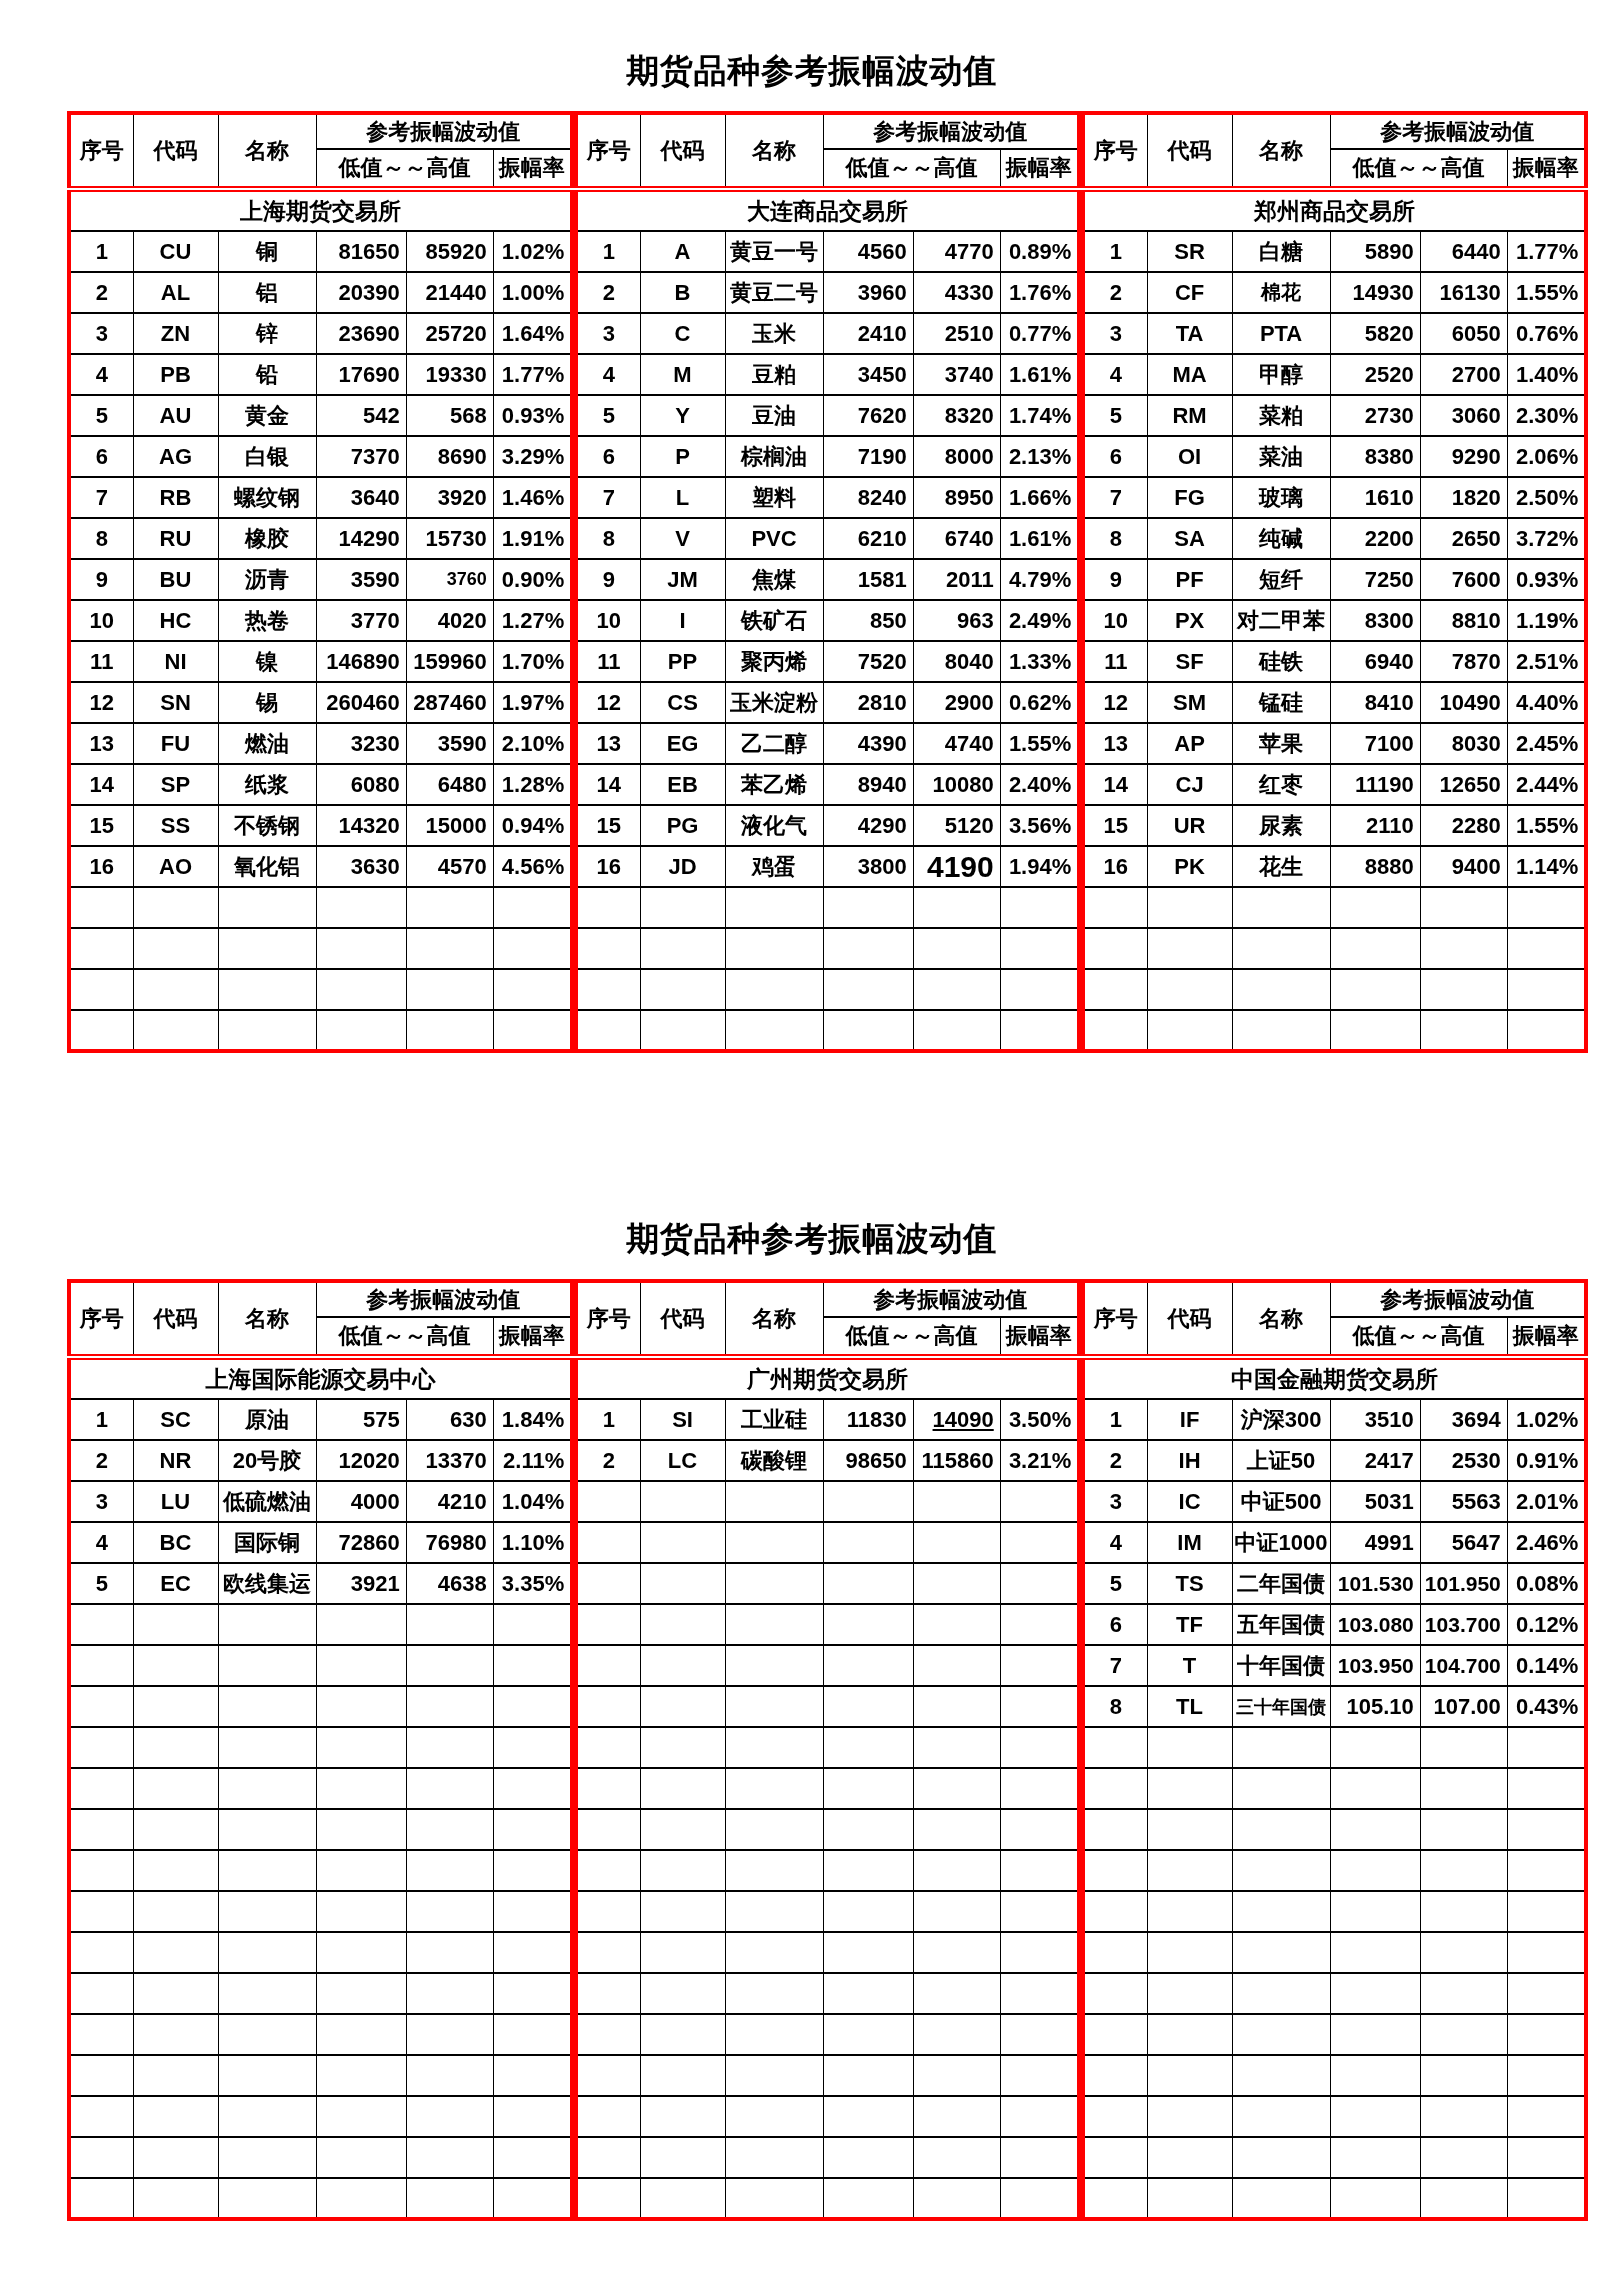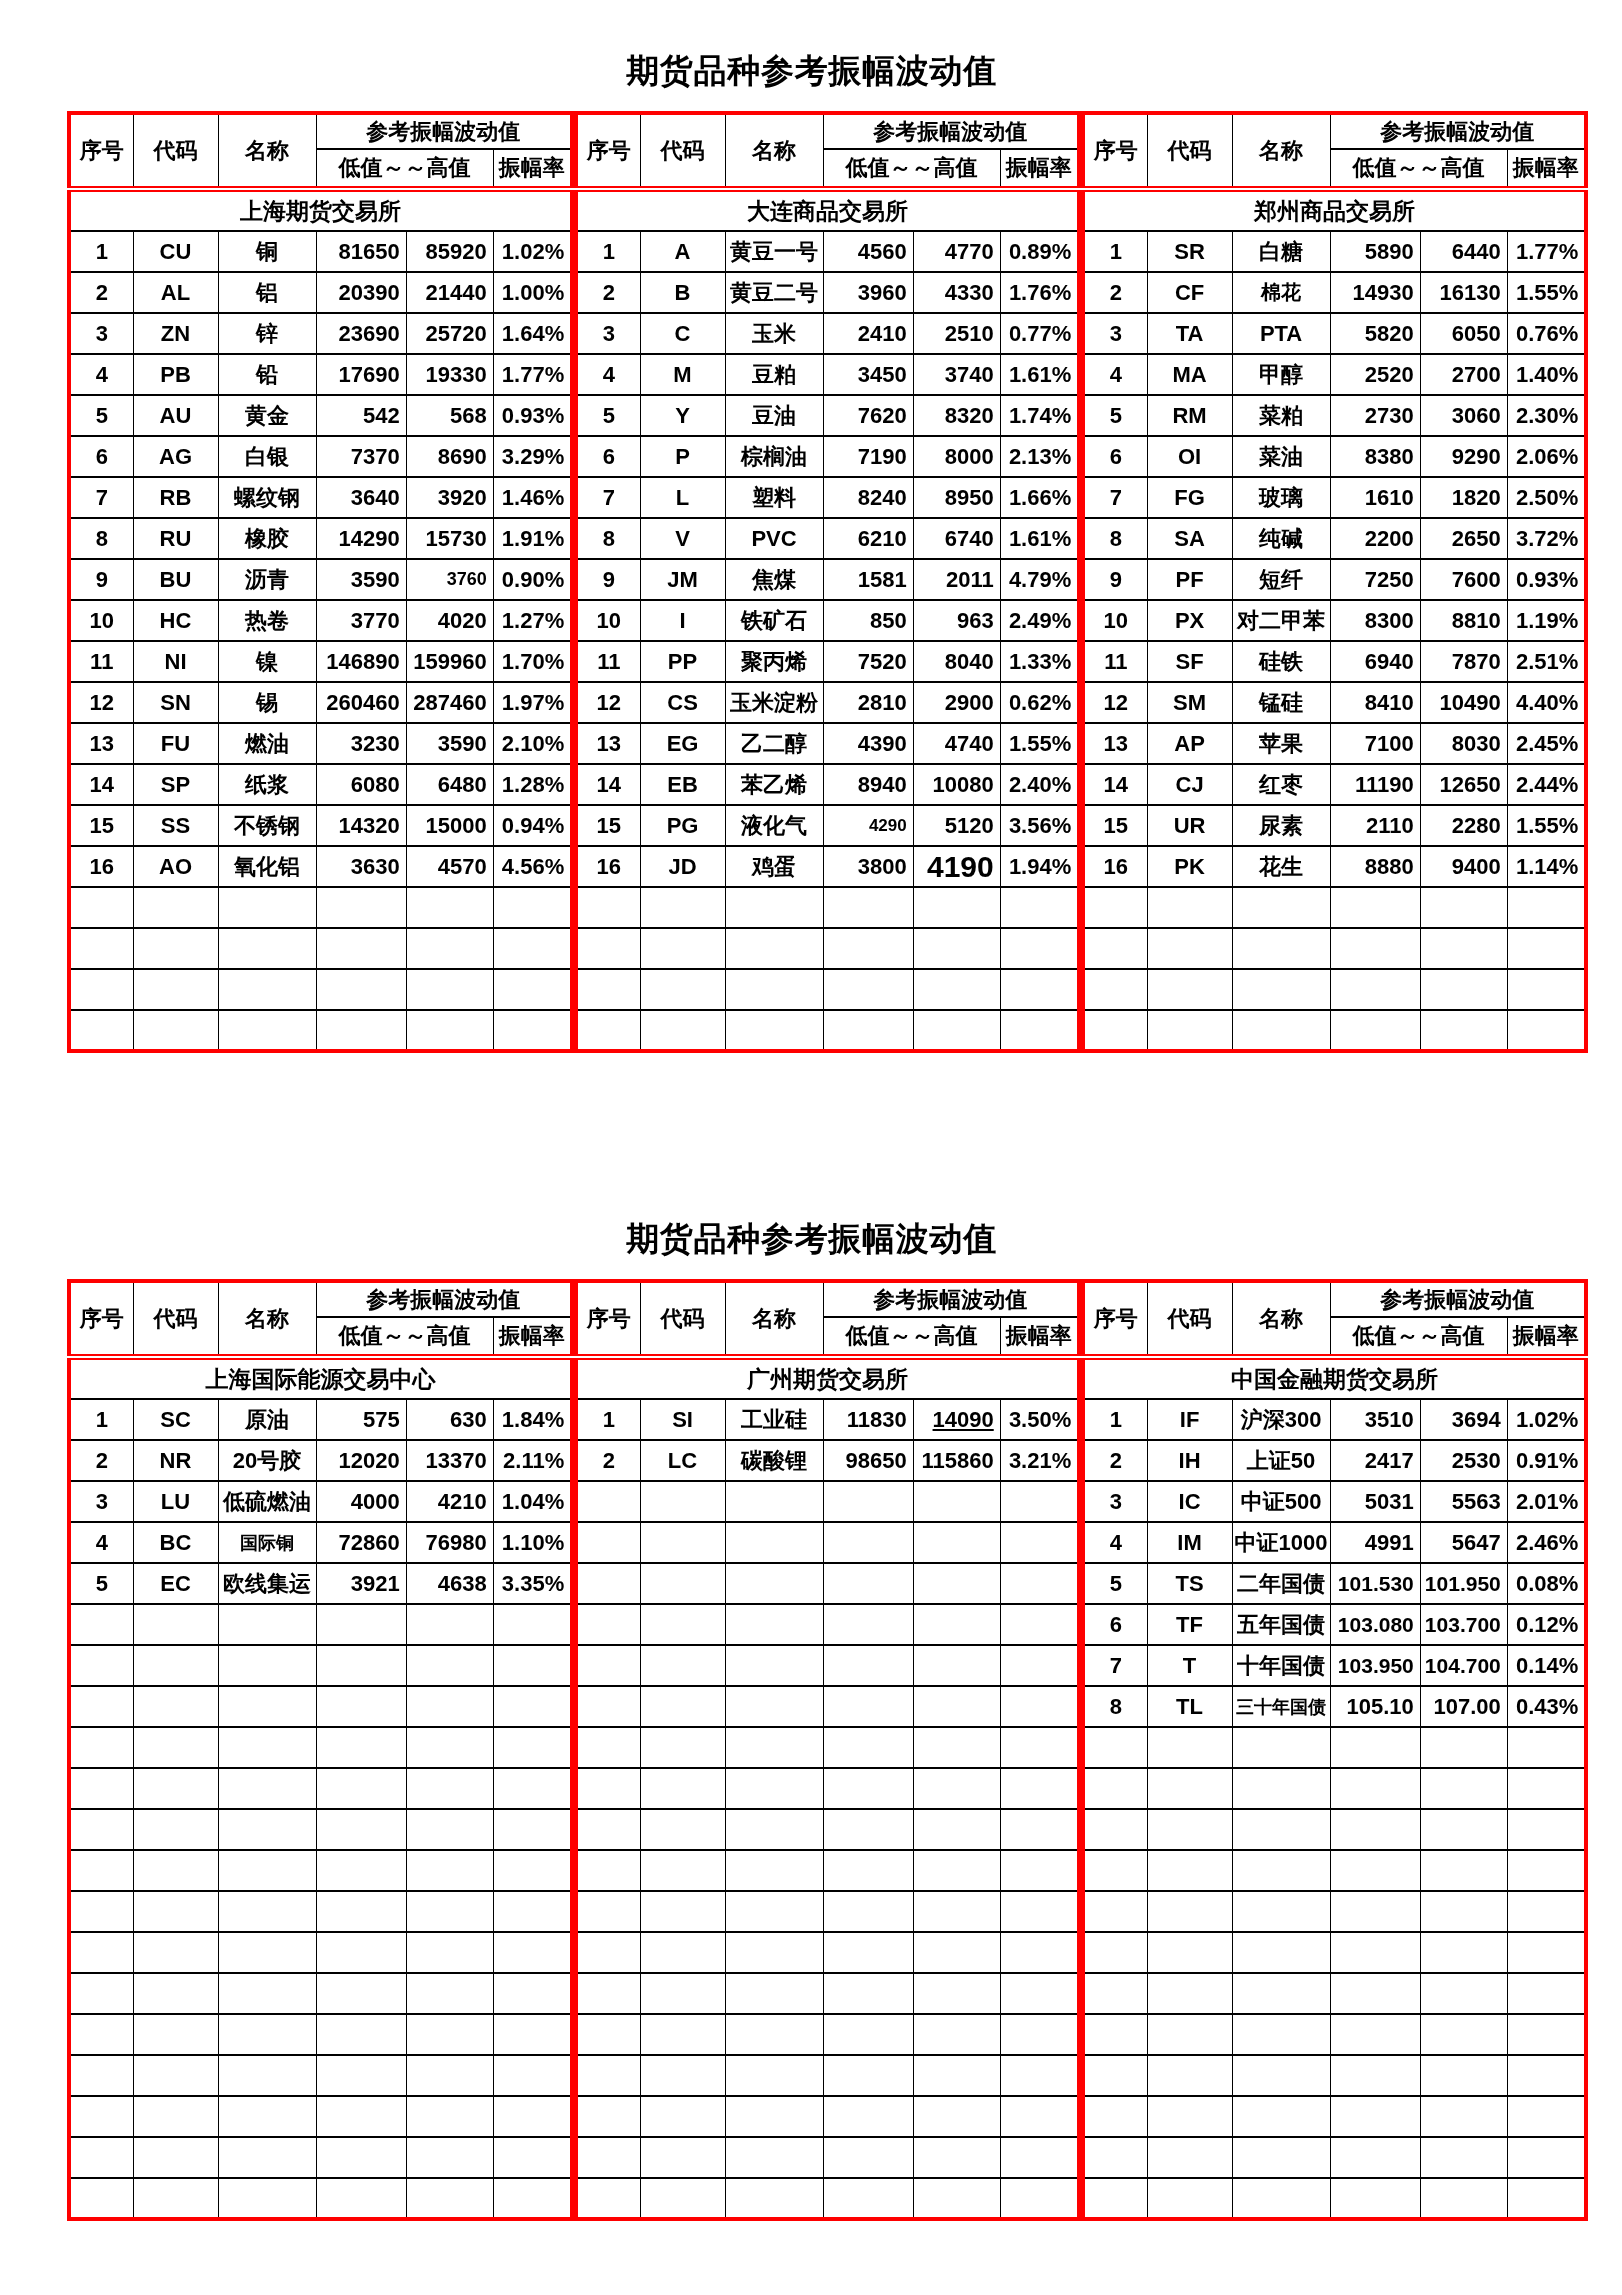--- a/index.html
+++ b/index.html
@@ -371,21 +371,21 @@
             <td class="c">EB</td>
             <td class="c" style="font-size: 22px;">苯乙烯</td>
             <td class="r" style="font-size: 22px;">8940</td>
             <td class="r" style="font-size: 22px;">10080</td>
             <td class="r">2.40%</td>
           </tr>
           <tr>
             <td class="c">15</td>
             <td class="c">PG</td>
             <td class="c" style="font-size: 22px;">液化气</td>
-            <td class="r" style="font-size: 17px; padding-left: 20px;">4290</td>
+            <td class="r" style="font-size: 22px; padding-left: 20px;">4290</td>
             <td class="r" style="font-size: 22px;">5120</td>
             <td class="r">3.56%</td>
           </tr>
           <tr>
             <td class="c">16</td>
             <td class="c">JD</td>
             <td class="c" style="font-size: 22px;">鸡蛋</td>
             <td class="r" style="font-size: 22px;">3800</td>
             <td class="r" style="font-size: 30px;">4190</td>
             <td class="r">1.94%</td>
@@ -662,21 +662,21 @@
             <td class="c">3</td>
             <td class="c">LU</td>
             <td class="c" style="font-size: 22px;">低硫燃油</td>
             <td class="r" style="font-size: 22px;">4000</td>
             <td class="r" style="font-size: 22px;">4210</td>
             <td class="r">1.04%</td>
           </tr>
           <tr>
             <td class="c">4</td>
             <td class="c">BC</td>
-            <td class="c" style="font-size: 18px;">国际铜</td>
+            <td class="c" style="font-size: 22px;">国际铜</td>
             <td class="r" style="font-size: 22px;">72860</td>
             <td class="r" style="font-size: 22px;">76980</td>
             <td class="r">1.10%</td>
           </tr>
           <tr>
             <td class="c">5</td>
             <td class="c">EC</td>
             <td class="c" style="font-size: 22px;">欧线集运</td>
             <td class="r" style="font-size: 22px;">3921</td>
             <td class="r" style="font-size: 22px;">4638</td>

